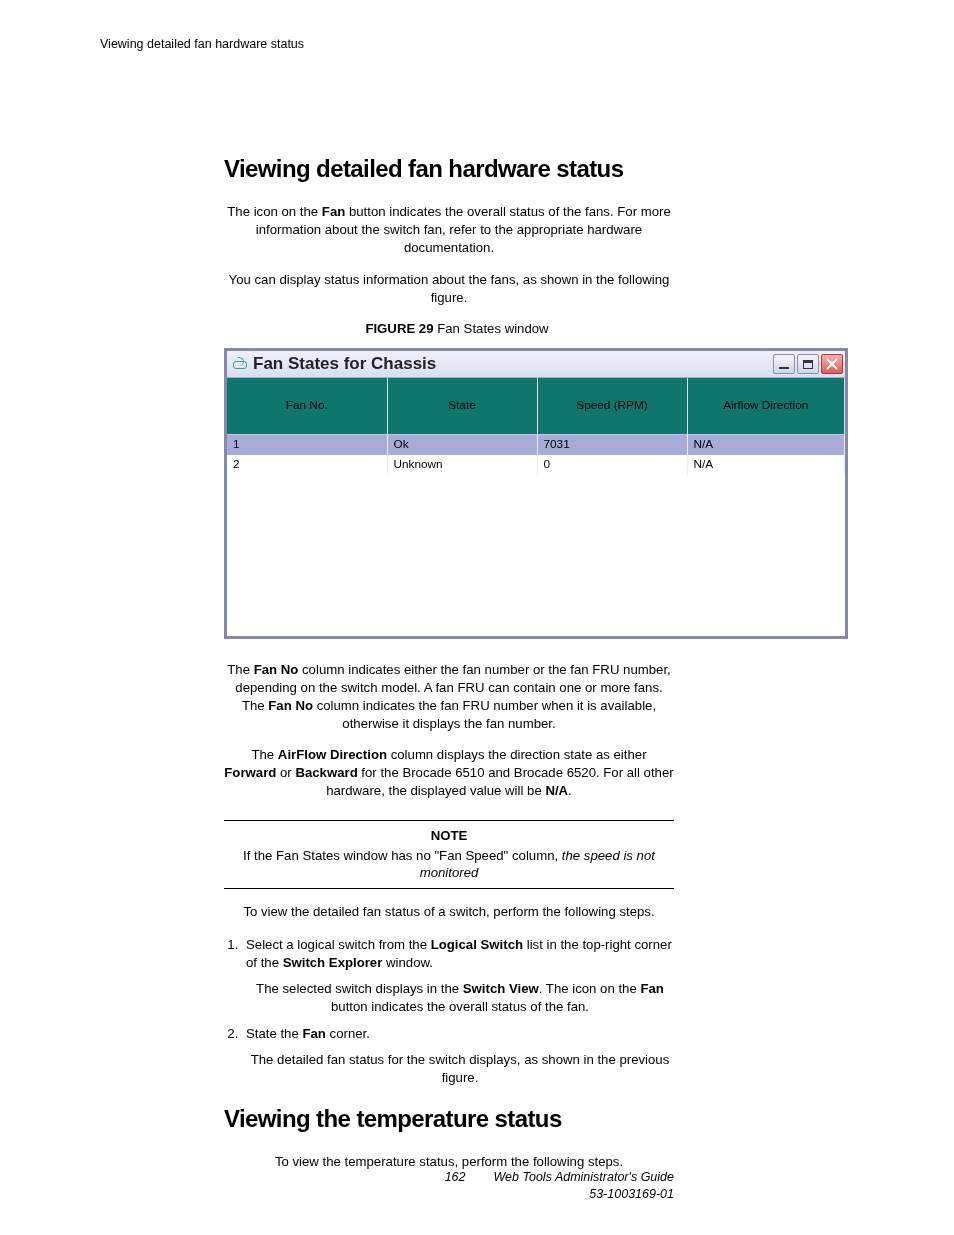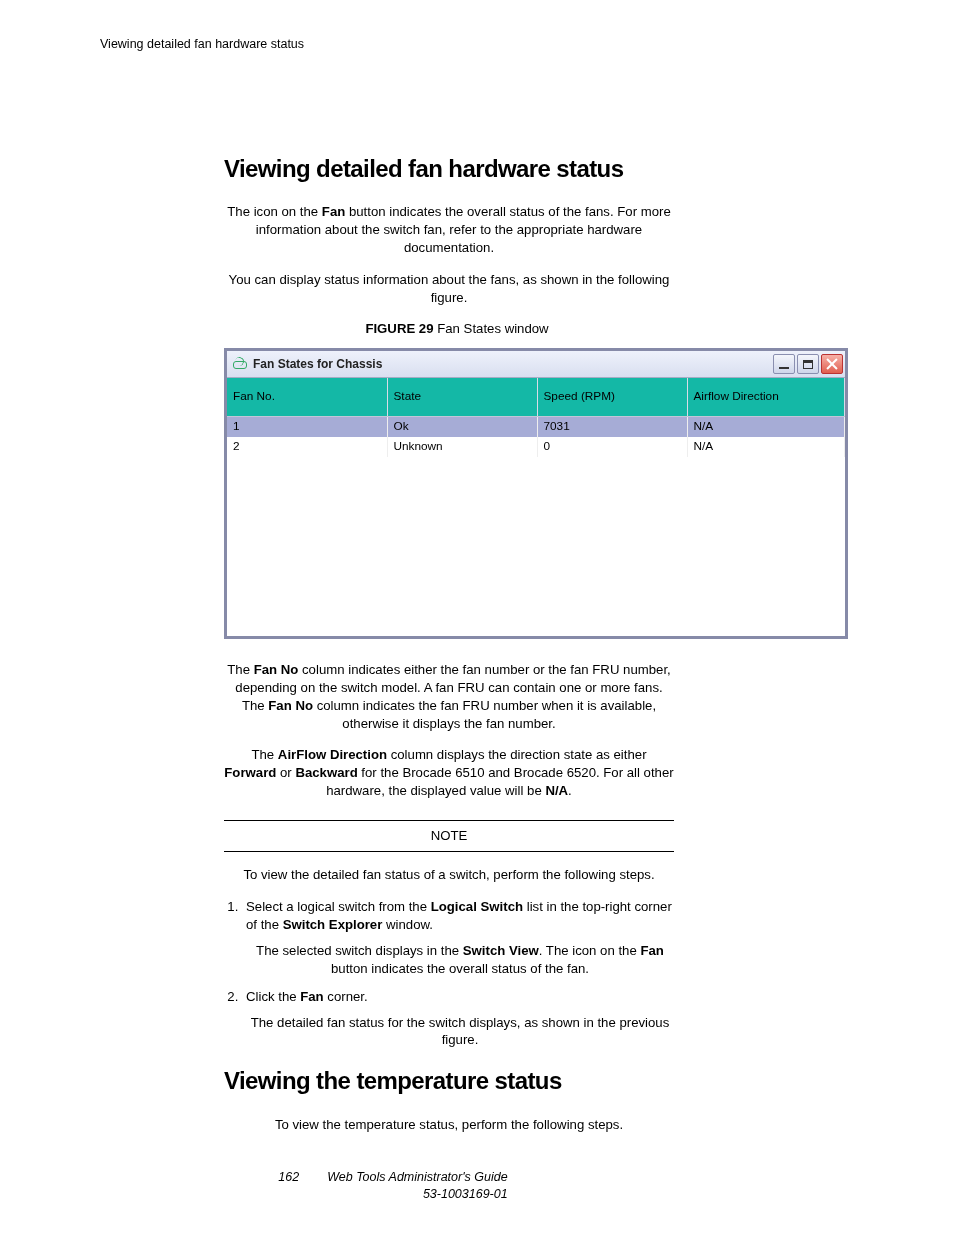--- a/index.html
+++ b/index.html
@@ -65,21 +65,21 @@
   }
   .titlebar .app-icon::after {
     content:"";
     position:absolute; left:4px; top:1px; width:8px; height:8px;
     border-top:1px solid #3a6; border-right:1px solid #3a6;
     border-radius:50%;
     transform:rotate(20deg);
   }
   .titlebar .title {
     font-weight: bold;
-    font-size: 12px;
+    font-size: 17px;
     color: #222;
     flex: 1;
   }
   .win-btns { display: flex; gap: 2px; }
   .win-btn {
     width: 22px; height: 20px;
     border: 1px solid #8a8fb0;
     border-radius: 2px;
     background: linear-gradient(#f4f6fc, #cfd6ea);
     display:flex; align-items:center; justify-content:center;
@@ -105,54 +105,54 @@
     overflow: hidden;
     background:#fff;
   }
   table.data {
     width:100%;
     border-collapse: collapse;
     font-size: 11.8px;
     font-family: Arial, sans-serif;
   }
   table.data th {
-    text-align:left;
+    text-align:center;
     font-weight: normal;
-    background:#14b8a6;
+    background:#0f766e;
     border-bottom: 1px solid #c2c6d8;
     border-right: 1px solid #d8dbe8;
-    padding: 11px 6px;
+    padding: 20px 6px;
   }
   table.data td {
     border-right: 1px solid #eee;
     padding: 2px 6px;
     background:#fff;
   }
   table.data tr.sel td {
     background: #a6acd6;
   }
   table.data th:nth-child(1), table.data td:nth-child(1){ width:160px;}
   table.data th:nth-child(2), table.data td:nth-child(2){ width:150px;}
   table.data th:nth-child(3), table.data td:nth-child(3){ width:150px;}
 
   .rule { border:0; border-top:1px solid #000; margin: 20px 0 6px 0; }
-  .note-head { font-weight:normal; margin: 0 0 2px 0; }
+  .note-head { font-weight:bold; margin: 0 0 2px 0; }
   .rule-end { border:0; border-top:1px solid #000; margin: 6px 0 14px 0; }
   em { font-style: italic; }
 
   ol.steps { margin: 15px 0 16px 0; padding-left: 18px; }
   ol.steps > li { margin-bottom: 2px; padding-left: 4px; }
   .step-body { margin: 8px 0 10px 0; }
 
   .footer {
     position:absolute;
     bottom: 32px;
     left: 112px; right: 96px;
     display:flex;
-    justify-content: center;
+    justify-content: flex-end;
     font-style: italic;
     font-size: 12.5px;
   }
   .footer .right { text-align:right;margin-left:28px; }
 </style>
 </head>
 <body>
 
 <div class="page">
   <div class="running-header">Viewing detailed fan hardware status</div>
@@ -218,33 +218,36 @@
     <p>
       <span>The </span><b>Fan No</b><span> column indicates either the fan number or the fan FRU number, depending on the switch model. A fan FRU can contain one or more fans. The </span><b>Fan No</b><span> column indicates the fan FRU number when it is available, otherwise it displays the fan number.</span>
     </p>
 
     <p>
       <span>The </span><b>AirFlow Direction</b><span> column displays the direction state as either </span><b>Forward</b><span> or </span><b>Backward</b><span> for the Brocade 6510 and Brocade 6520. For all other hardware, the displayed value will be </span><b>N/A</b><span>.</span>
     </p>
 
     <hr class="rule">
     <p class="note-head">NOTE</p>
+    <p style="margin:0 0 2px 0">
+      <span>If the Fan States window has no "Fan Speed" column, </span><em>the speed is not monitored</em>
+    </p>
     <hr class="rule-end">
 
     <p>To view the detailed fan status of a switch, perform the following steps.</p>
 
     <ol class="steps">
       <li>
         <span>Select a logical switch from the </span><b>Logical Switch</b><span> list in the top-right corner of the </span><b>Switch Explorer</b><span> window.</span>
         <p class="step-body">
           <span>The selected switch displays in the </span><b>Switch View</b><span>. The icon on the </span><b>Fan</b><span> button indicates the overall status of the fan.</span>
         </p>
       </li>
       <li>
-        <span>Click the </span><b>Fan</b><span> corner.</span>
+        <span>State the </span><b>Fan</b><span> corner.</span>
         <p class="step-body">The detailed fan status for the switch displays, as shown in the previous figure.</p>
       </li>
     </ol>
 
     <h1>Viewing the temperature status</h1>
 
 
     <p>To view the temperature status, perform the following steps.</p>
 
   </div>

